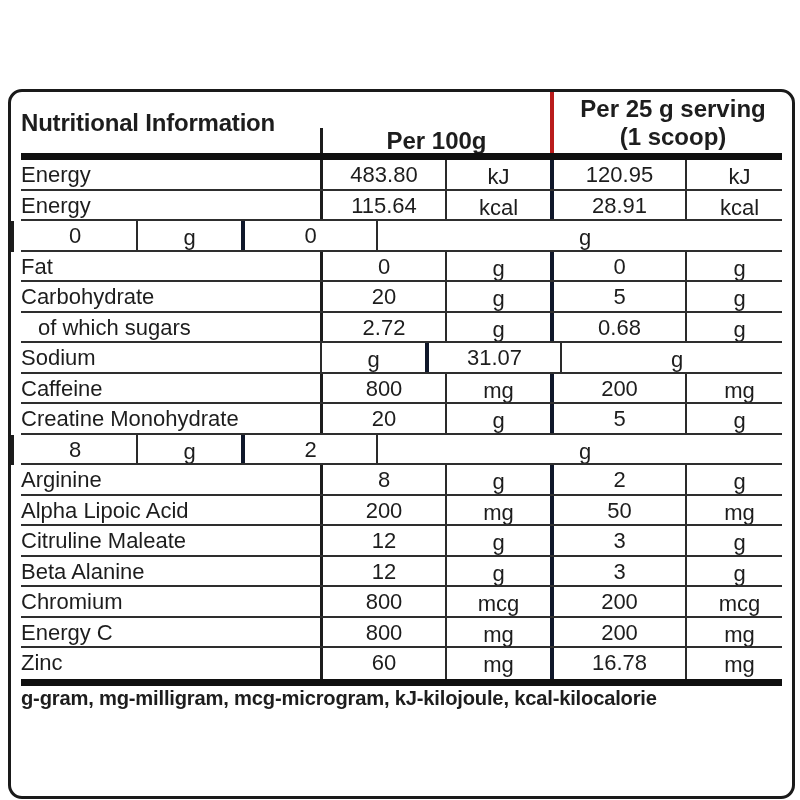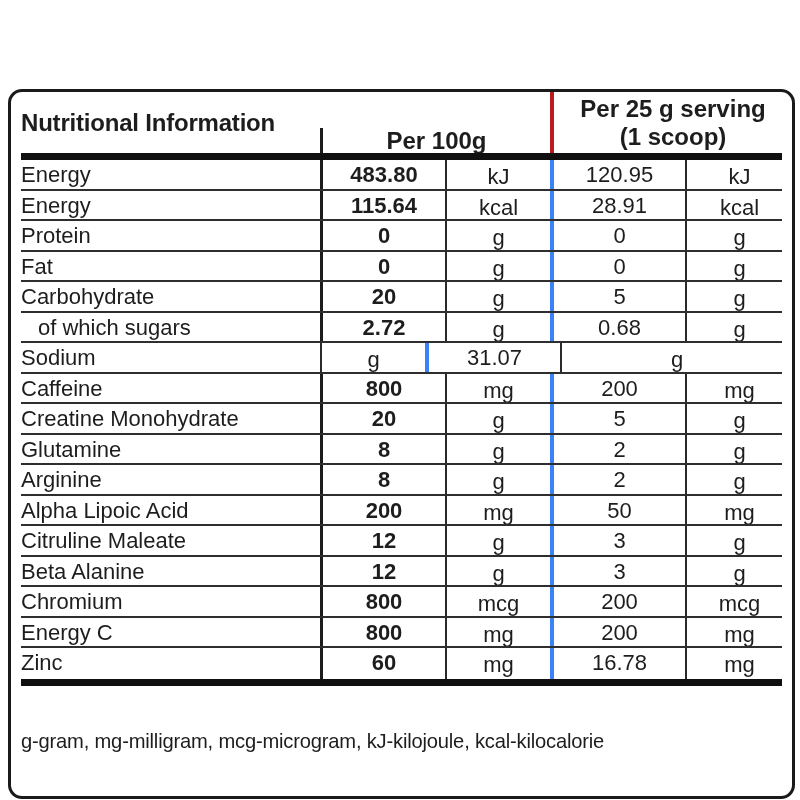--- a/index.html
+++ b/index.html
@@ -99,32 +99,31 @@
     align-items: center;
     justify-content: center;
     overflow: hidden;
   }
   .c-name {
     flex: 0 0 309px;
     justify-content: flex-start;
     padding-left: 10px;
   }
   .c-name.indent { padding-left: 27px; text-align: right; }
-  .c-v100 { flex: 0 0 125px; border-left: 3px solid #1c1c1c; font-weight: bold; }
+  .c-v100 { flex: 0 0 125px; border-left: 3px solid #1c1c1c; }
   .c-u100 { flex: 0 0 105px; border-left: 2px solid #2a2a2a; }
-  .c-v25  { flex: 0 0 135px; border-left: 4px solid #3b82f6; }
+  .c-v25  { flex: 0 0 135px; border-left: 4px solid #0f172a; }
   .c-u25  { flex: 1 1 auto;  border-left: 2px solid #2a2a2a; }
   .unit-text { position: relative; top: -2px; margin-top: 8px; }
   
   .footer {
     flex: 1 1 auto;
     display: flex;
-    align-items: center;
     padding-left: 10px;
-    font-weight: 400;
+    font-weight: 700;
     font-size: 21px;
   }
   .footer .squeeze {
     display: inline-block;
     transform: scaleX(0.96);
     transform-origin: left center;
     white-space: nowrap;
     letter-spacing: -0.2px;
   }
 </style>
@@ -161,21 +160,20 @@
         <div class="cell c-v100">115.64</div>
         <div class="cell c-u100">
           <span class="unit-text">kcal</span>
         </div>
         <div class="cell c-v25">28.91</div>
         <div class="cell c-u25">
           <span class="unit-text">kcal</span>
         </div>
       </div>
       <div class="row">
-        <div class="cell c-name">Protein</div>
         <div class="cell c-v100">0</div>
         <div class="cell c-u100">
           <span class="unit-text">g</span>
         </div>
         <div class="cell c-v25">0</div>
         <div class="cell c-u25">
           <span class="unit-text">g</span>
         </div>
       </div>
       <div class="row">
@@ -237,21 +235,20 @@
         <div class="cell c-v100">20</div>
         <div class="cell c-u100">
           <span class="unit-text">g</span>
         </div>
         <div class="cell c-v25">5</div>
         <div class="cell c-u25">
           <span class="unit-text">g</span>
         </div>
       </div>
       <div class="row">
-        <div class="cell c-name">Glutamine</div>
         <div class="cell c-v100">8</div>
         <div class="cell c-u100">
           <span class="unit-text">g</span>
         </div>
         <div class="cell c-v25">2</div>
         <div class="cell c-u25">
           <span class="unit-text">g</span>
         </div>
       </div>
       <div class="row">

